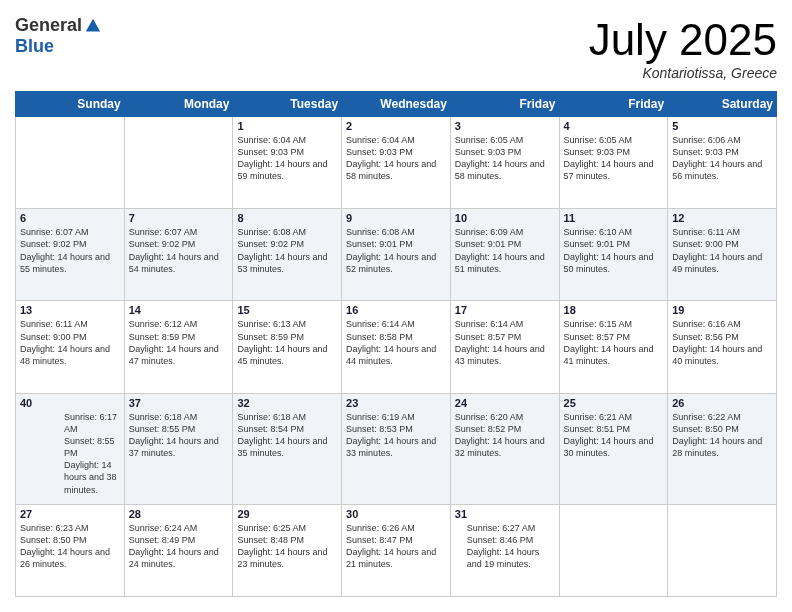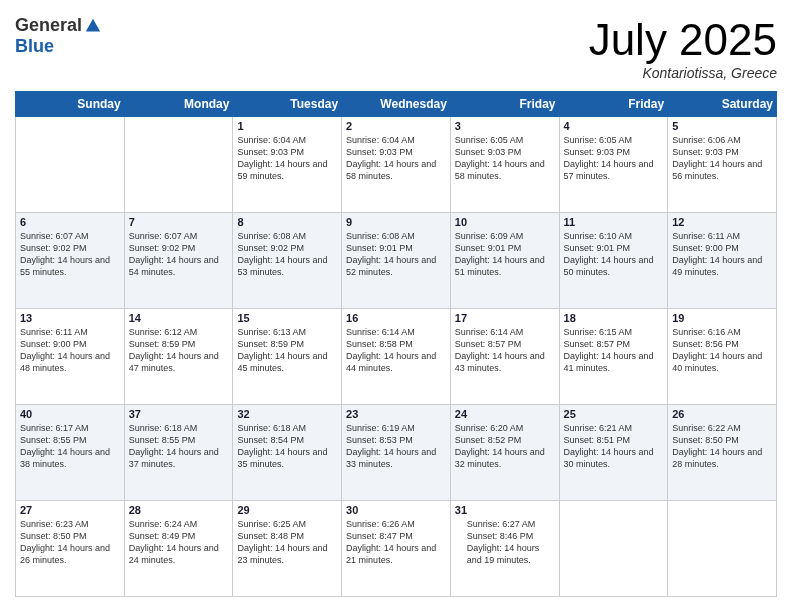--- a/index.html
+++ b/index.html
@@ -257,21 +257,21 @@
           <td>
             <span class="day-num">19</span>
             <div class="day-info" style="white-space: pre-line;">Sunrise: 6:16 AM
 Sunset: 8:56 PM
 Daylight: 14 hours and 40 minutes.</div>
           </td>
         </tr>
         <tr>
           <td>
             <span class="day-num">40</span>
-            <div class="day-info" style="white-space: pre-line;">Sunrise: 6:17 AM
+            <div class="day-info" style="white-space: pre-line; margin-left: 44px;">Sunrise: 6:17 AM
 Sunset: 8:55 PM
 Daylight: 14 hours and 38 minutes.</div>
           </td>
           <td>
             <span class="day-num">37</span>
             <div class="day-info" style="white-space: pre-line;">Sunrise: 6:18 AM
 Sunset: 8:55 PM
 Daylight: 14 hours and 37 minutes.</div>
           </td>
           <td>

